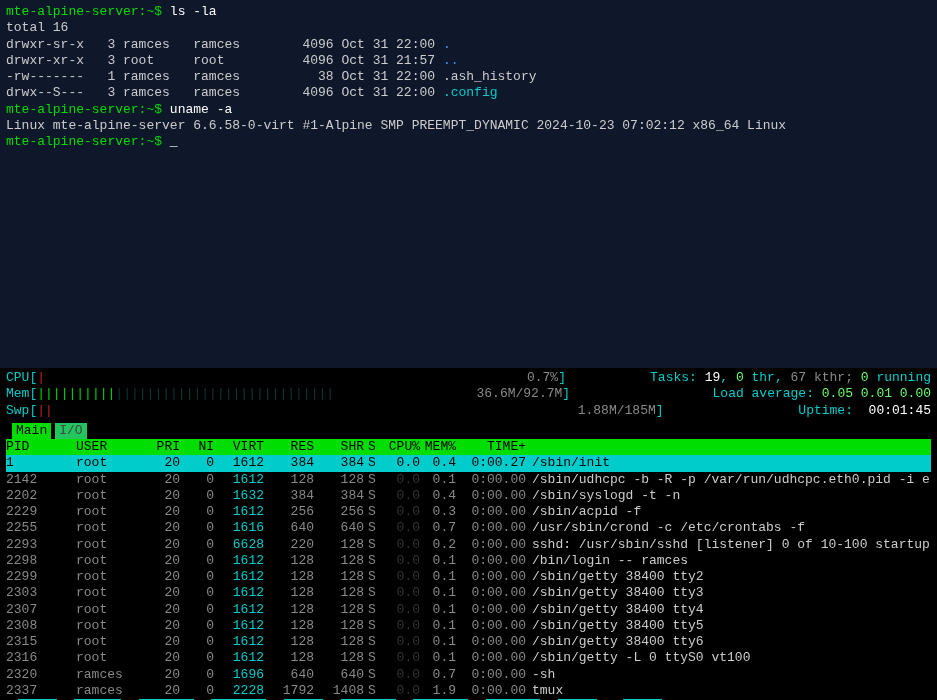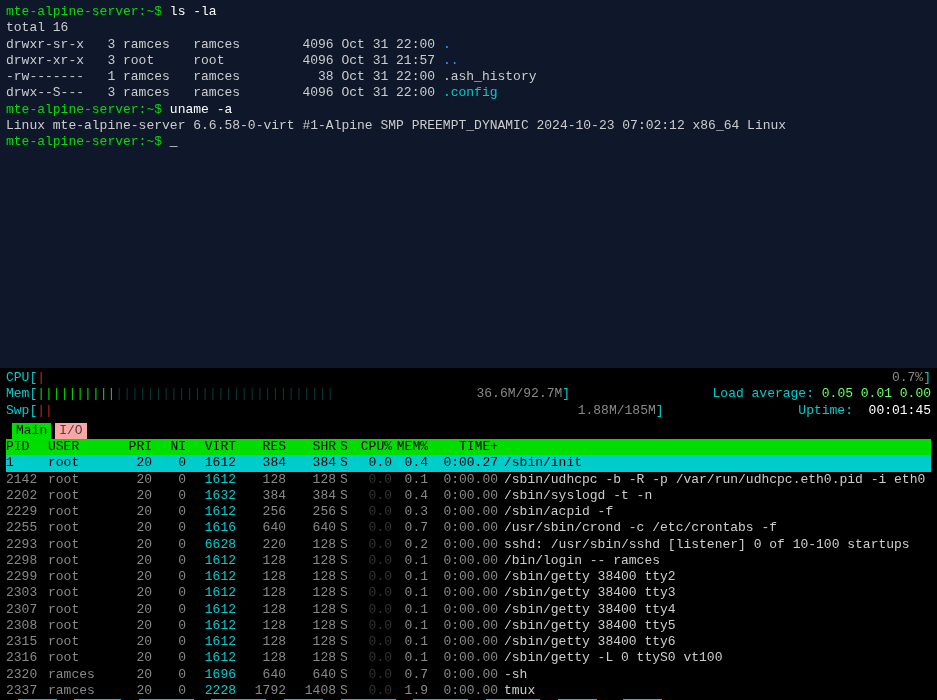--- a/index.html
+++ b/index.html
@@ -43,42 +43,42 @@
     .htop-line { white-space: pre; display:flex; }
     .meter-label { color: #00cccc; }
     .meter-fill { color: #00dd00; }
     .meter-empty { color: #0a3a3a; }
     .meter-red { color: #cc2222; }
     .htop-right { margin-left:auto; }
 
     .tabs { display:flex; gap:4px; margin:4px 0 0 6px; }
     .tab { padding:0 4px; }
     .tab-active { background:#00dd00; color:#000; }
-    .tab-inactive { background:#fca5a5; color:#444; }
+    .tab-inactive { background:#22c55e; color:#444; }
 
     .htop-table { width:100%; }
     .htop-header-row {
       background: #00dd00;
       color: #000;
       white-space: pre;
       display:flex;
     }
     .htop-selected-row {
       background: #00cccc;
       color: #000;
       white-space: pre;
       display:flex;
     }
     .htop-row {
       color: #888;
       white-space: pre;
       display:flex;
     }
     .col-pid { width:38px; text-align:left; }
-    .col-user { width:70px; }
+    .col-user { width:70px;margin-left:28px; }
     .col-pri { width:38px; text-align:right; }
     .col-ni { width:34px; text-align:right; }
     .col-virt { width:50px; text-align:right; }
     .col-res { width:50px; text-align:right; }
     .col-shr { width:50px; text-align:right; }
     .col-s { width:16px; text-align:center; }
     .col-cpu { width:40px; text-align:right; }
     .col-mem { width:36px; text-align:right; }
     .col-time { width:70px; text-align:right; }
     .col-cmd { flex:1; padding-left:6px; overflow:hidden; white-space:nowrap; }
@@ -105,20 +105,21 @@
     </div>
   <div class="term-line"><span class="green">mte-alpine-server:~$</span> <span class="whiteB">uname -a</span></div>
   <div class="term-line white">Linux mte-alpine-server 6.6.58-0-virt #1-Alpine SMP PREEMPT_DYNAMIC 2024-10-23 07:02:12 x86_64 Linux</div>
   <div class="term-line"><span class="green">mte-alpine-server:~$</span> <span class="whiteB">_</span></div>
 </div>
 
 <div class="htop">
   <div class="htop-header">
     <div class="htop-line">
       <span class="meter-label"><span>CPU</span>[</span><span class="meter-red">|</span><span class="meter-empty" id="cpu-empty">                                                   </span><span class="dim" style="margin-left:auto">0.7%</span><span class="meter-label">]</span>
+      <span class="htop-right"><span class="meter-label">Tasks:</span> <span class="whiteB">19</span><span class="meter-label">, </span><span class="greenB">0</span> <span class="meter-label">thr,</span> <span class="dim">67 kthr;</span> <span class="greenB">0</span> <span class="meter-label">running</span></span>
     </div>
     <div class="htop-line">
       <span class="meter-label"><span>Mem</span>[</span><span id="mem-fill"><span class="meter-fill">|</span><span class="meter-fill">|</span><span class="meter-fill">|</span><span class="meter-fill">|</span><span class="meter-fill">|</span><span class="meter-fill">|</span><span class="meter-fill">|</span><span class="meter-fill">|</span><span class="meter-fill">|</span><span class="meter-fill">|</span><span class="meter-empty">|</span><span class="meter-empty">|</span><span class="meter-empty">|</span><span class="meter-empty">|</span><span class="meter-empty">|</span><span class="meter-empty">|</span><span class="meter-empty">|</span><span class="meter-empty">|</span><span class="meter-empty">|</span><span class="meter-empty">|</span><span class="meter-empty">|</span><span class="meter-empty">|</span><span class="meter-empty">|</span><span class="meter-empty">|</span><span class="meter-empty">|</span><span class="meter-empty">|</span><span class="meter-empty">|</span><span class="meter-empty">|</span><span class="meter-empty">|</span><span class="meter-empty">|</span><span class="meter-empty">|</span><span class="meter-empty">|</span><span class="meter-empty">|</span><span class="meter-empty">|</span><span class="meter-empty">|</span><span class="meter-empty">|</span><span class="meter-empty">|</span><span class="meter-empty">|</span></span><span class="dim" style="margin-left:auto">36.6M/92.7M</span><span class="meter-label">]</span>
       <span class="htop-right"><span class="meter-label">Load average:</span> <span class="greenB">0.05 0.01 0.00</span></span>
     </div>
     <div class="htop-line">
       <span class="meter-label"><span>Swp</span>[</span><span class="meter-red">||</span><span class="meter-empty" id="swp-empty">                                                  </span><span class="dim" style="margin-left:auto">1.88M/185M</span><span class="meter-label">]</span>
       <span class="htop-right"><span class="meter-label">Uptime:</span>  <span class="whiteB">00:01:45</span></span>
     </div>
   </div>

